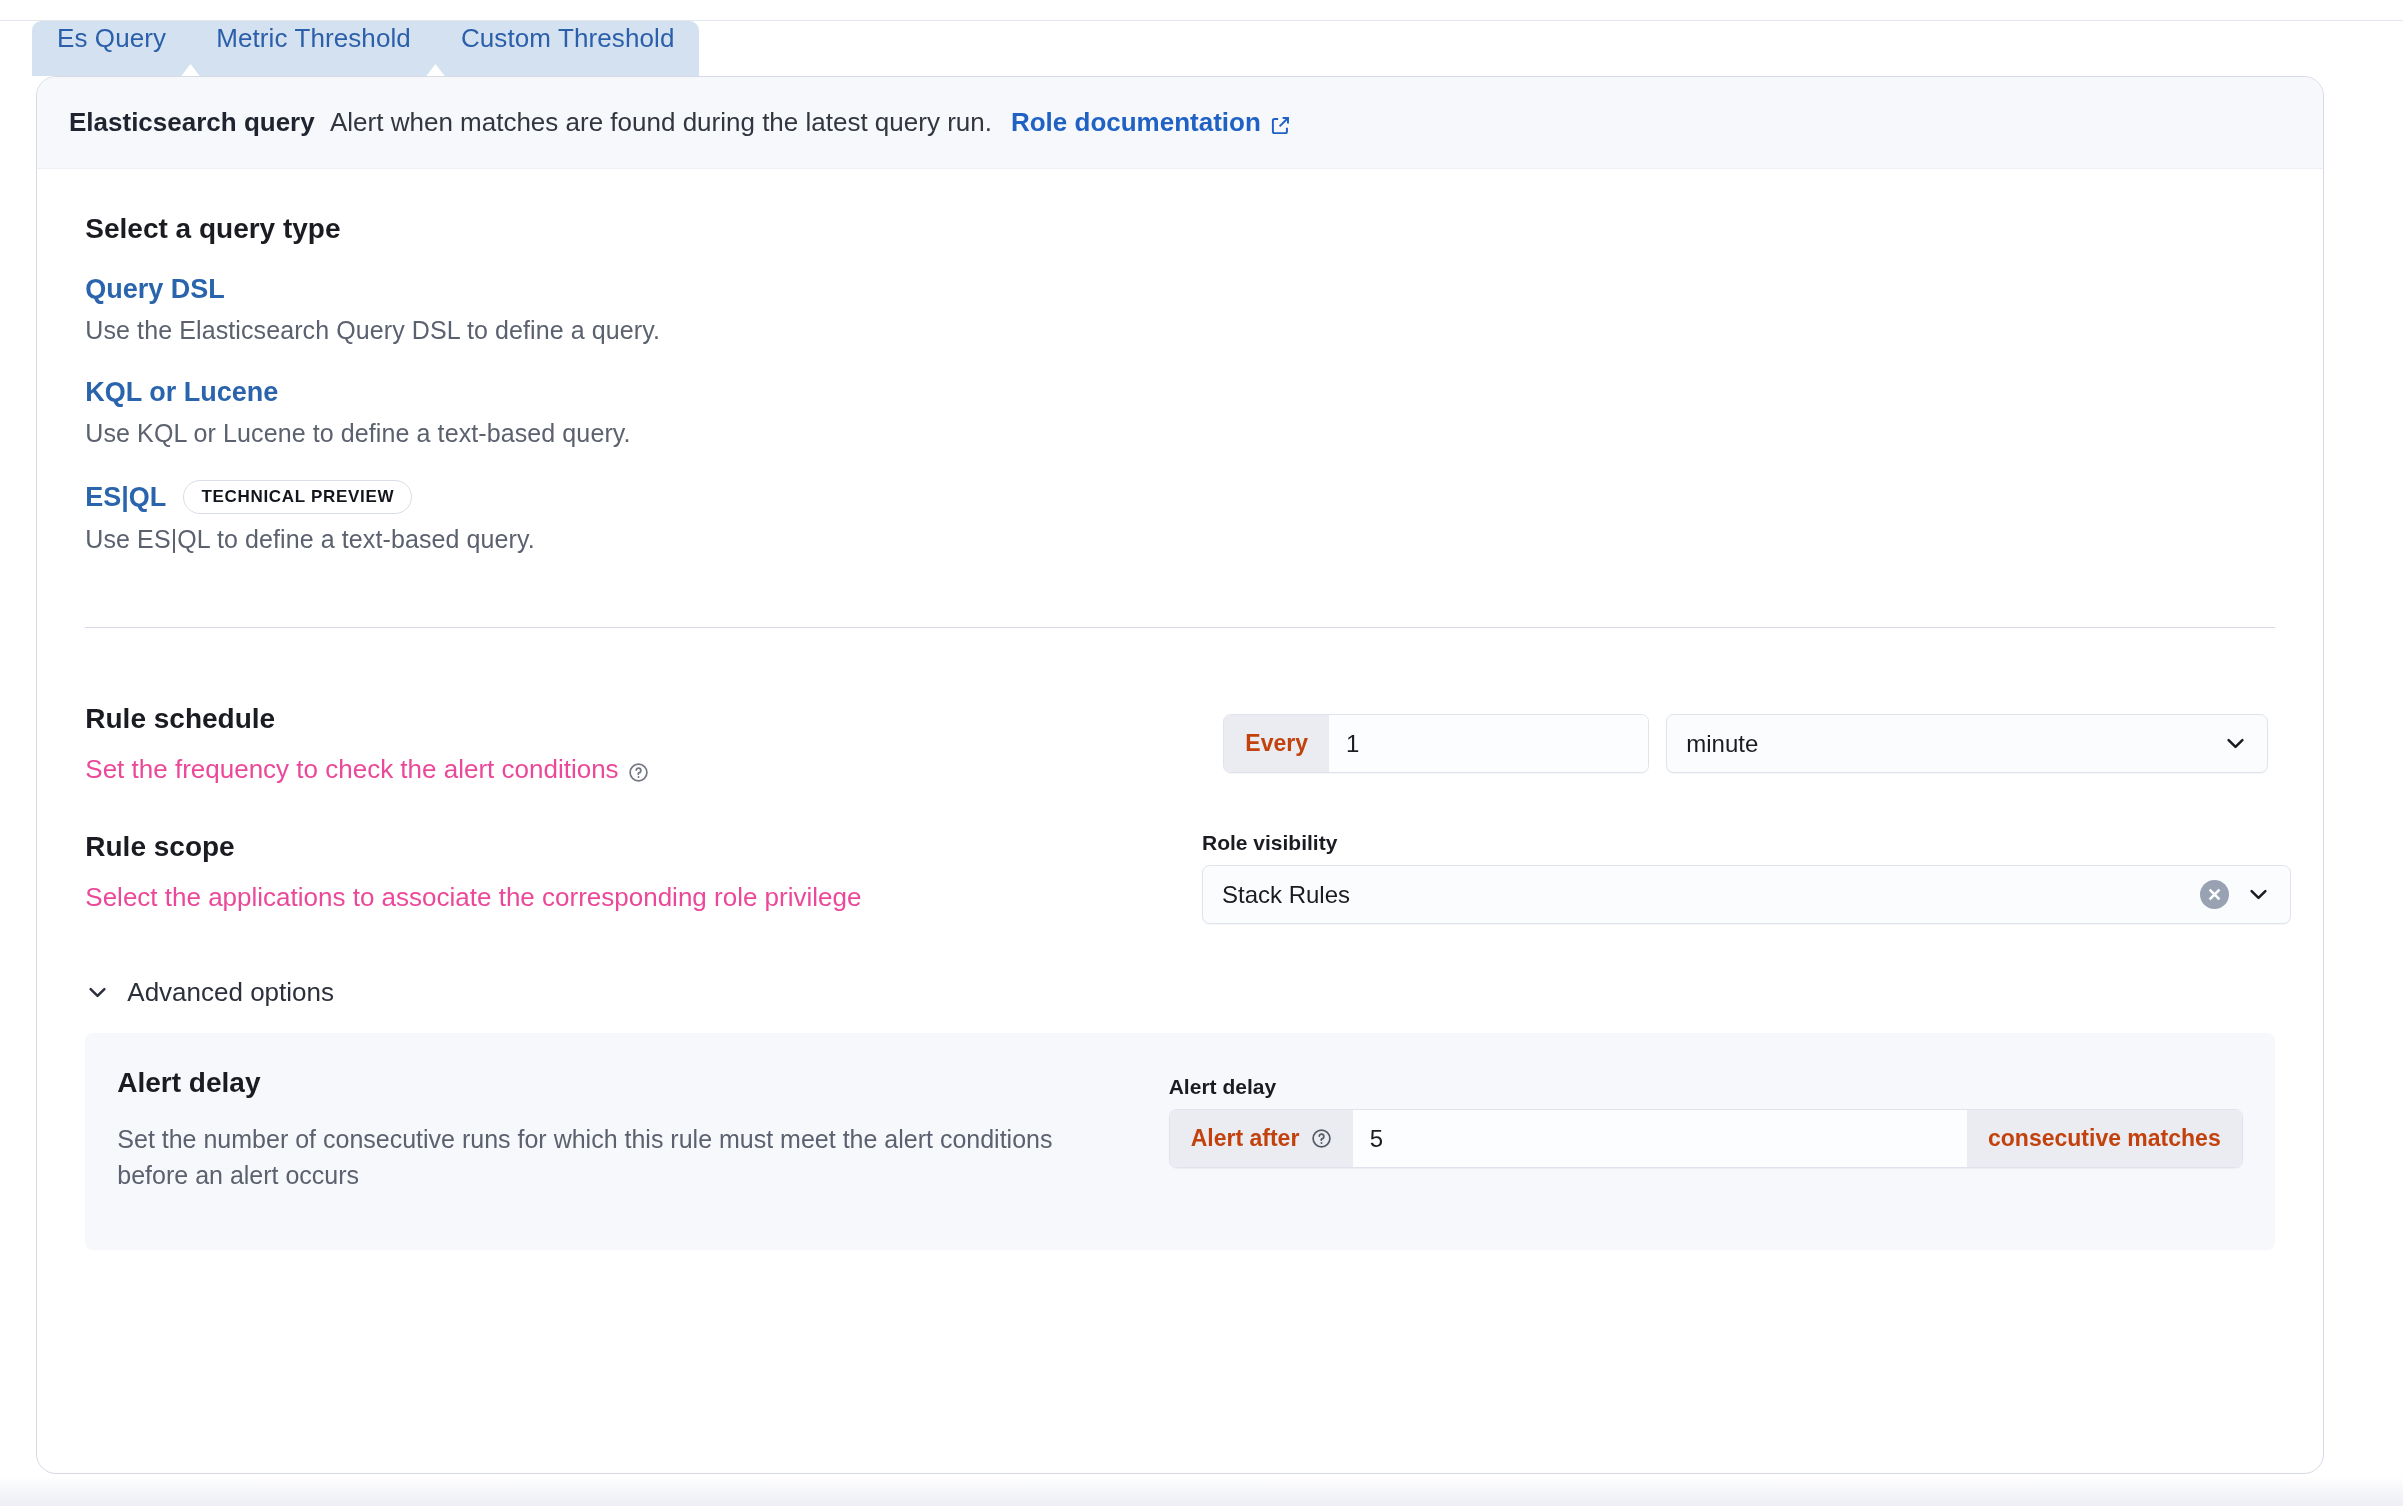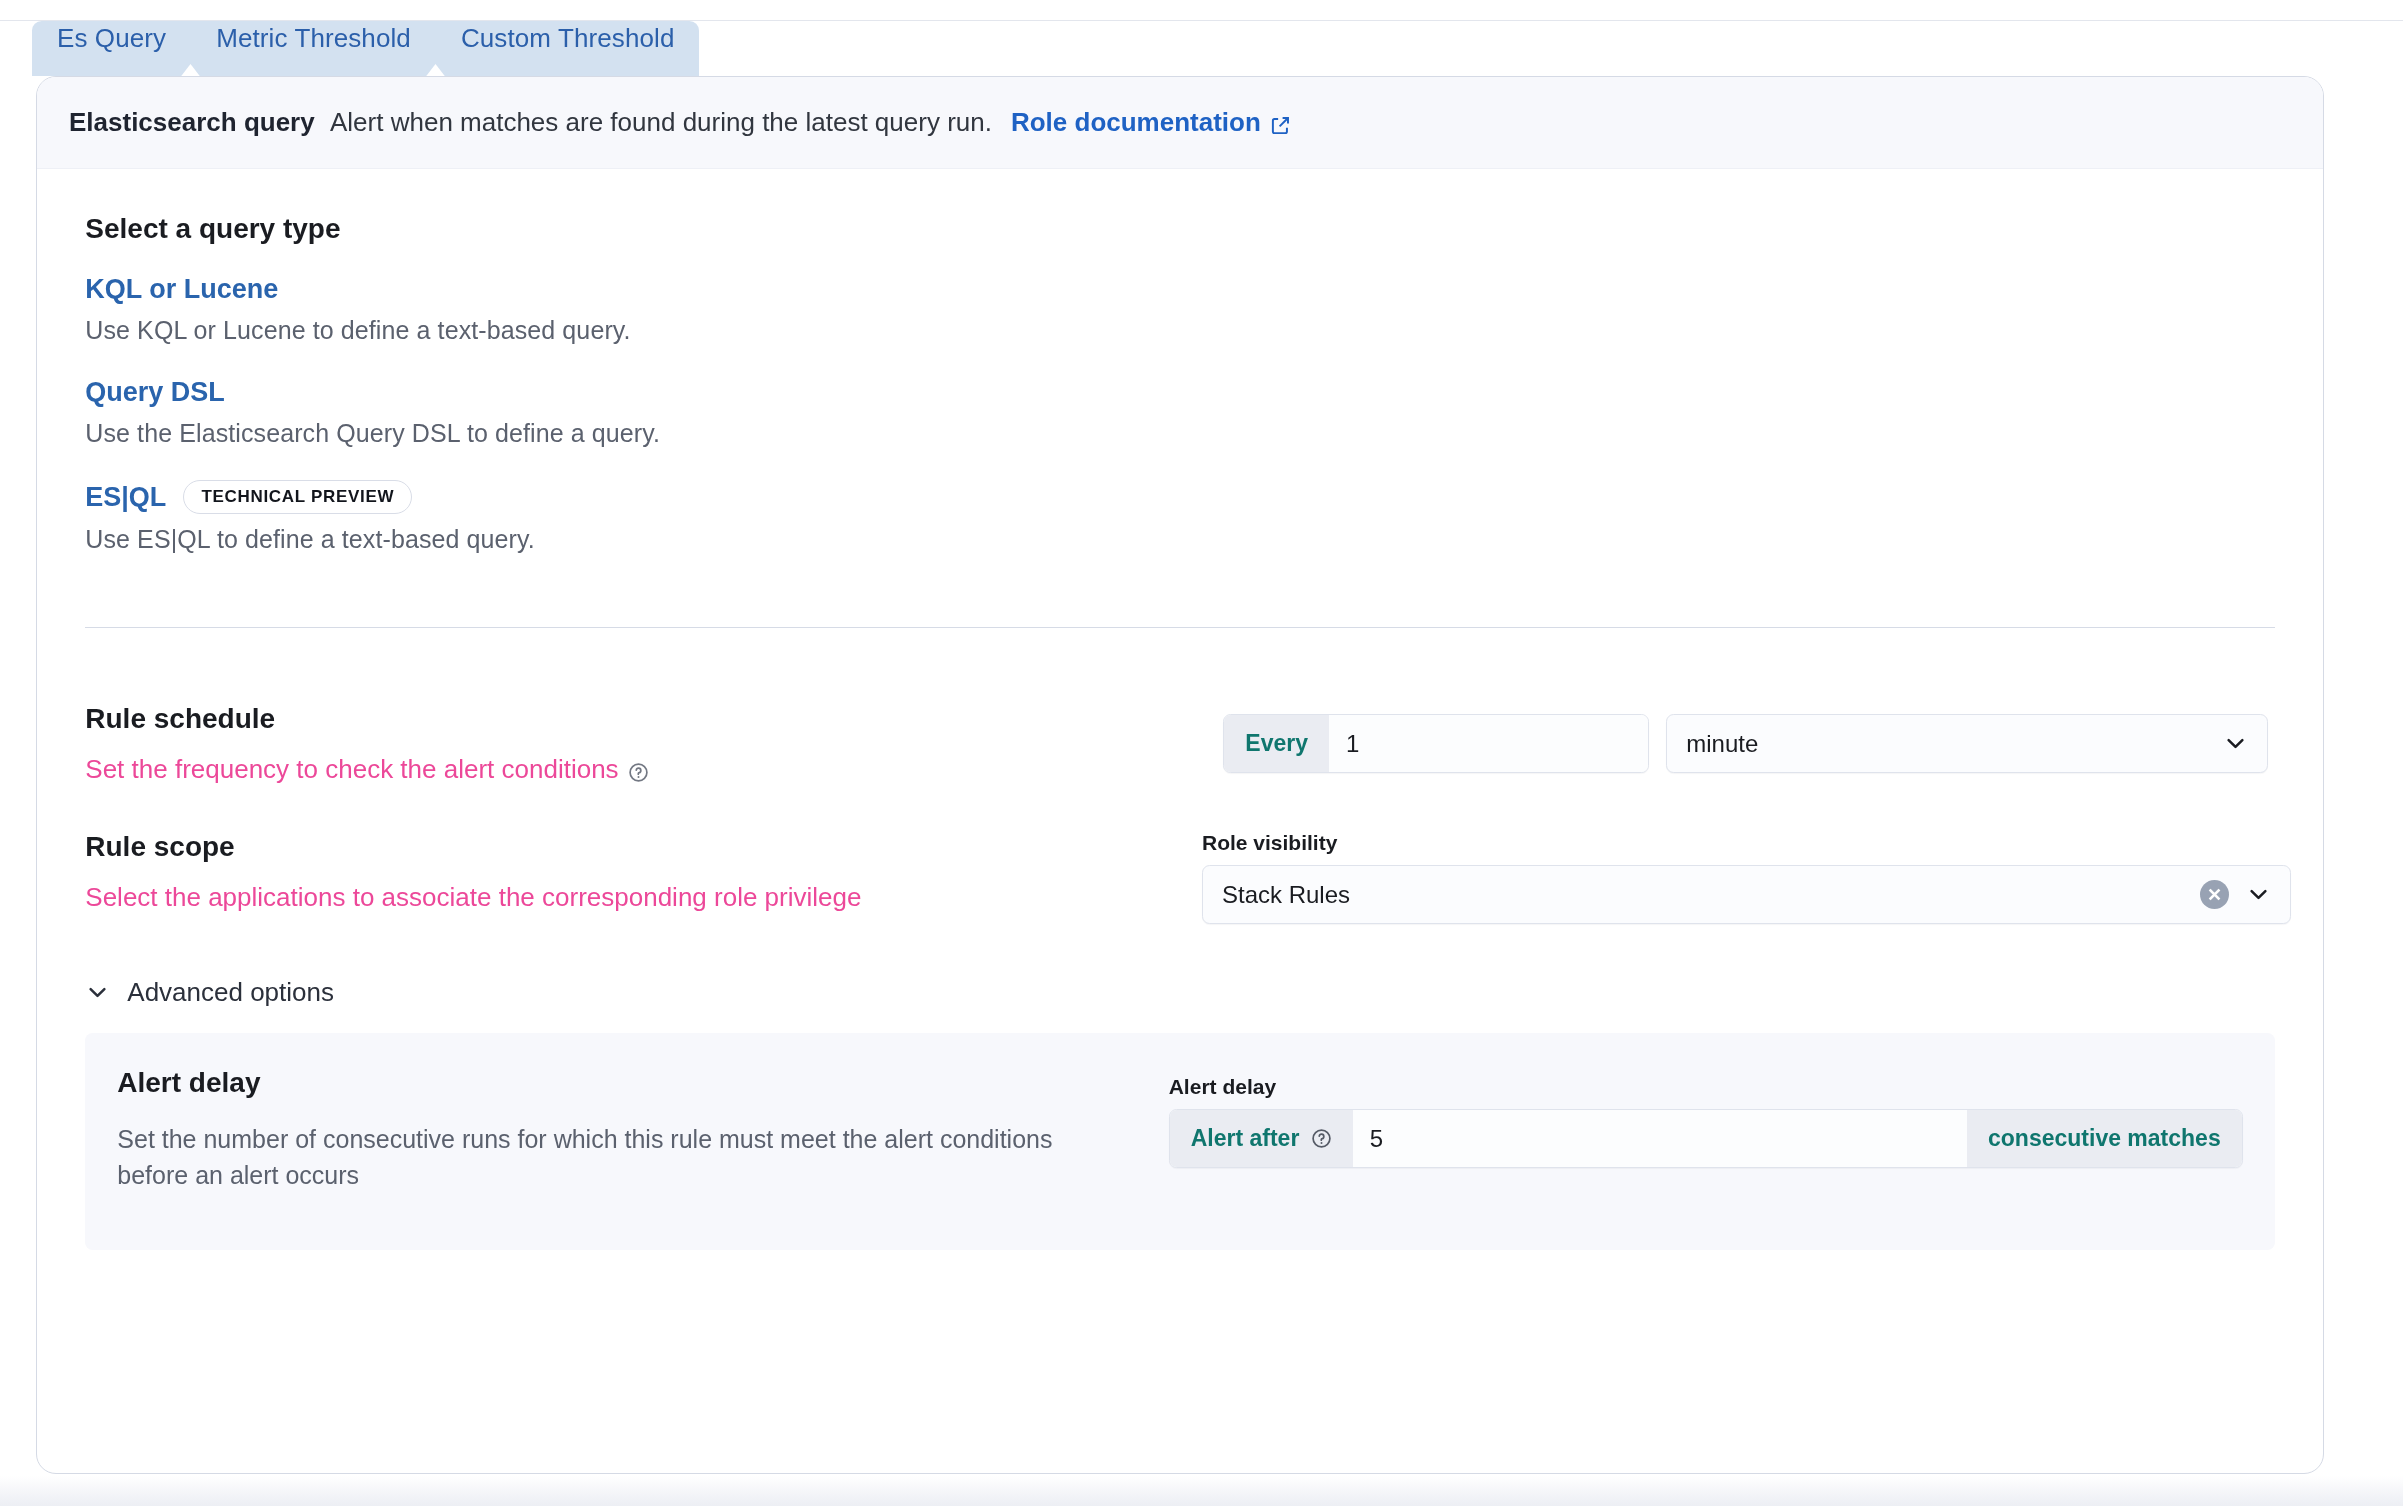--- a/index.html
+++ b/index.html
@@ -214,21 +214,21 @@
     box-shadow: 0 1px 1px rgba(20,30,60,.04);
   }
   .ig-prepend, .ig-append {
     display: flex;
     align-items: center;
     gap: 11.5px;
     padding: 0 21px;
     background: #eaecf2;
     font-size: 23px;
     font-weight: 700;
-    color: #0f766e;
+    color: #c2410c;
     white-space: nowrap;
   }
   .ig-input {
     flex: 1;
     border: none;
     outline: none;
     background: #fcfdfe;
     font-family: "Liberation Sans", sans-serif;
     font-size: 24px;
     color: #1a1c21;
@@ -353,30 +353,30 @@
     </div>
 
     <div class="content">
 
       <div class="section-title">Select a query type</div>
 
       <div class="qtype">
 
         <div class="qtype-item">
           <div class="qtype-head">
-            <span class="qtype-link">KQL or Lucene</span>
-          </div>
-          <div class="qtype-desc">Use KQL or Lucene to define a text-based query.</div>
+            <span class="qtype-link">Query DSL</span>
+          </div>
+          <div class="qtype-desc">Use the Elasticsearch Query DSL to define a query.</div>
         </div>
 
         <div class="qtype-item">
           <div class="qtype-head">
-            <span class="qtype-link">Query DSL</span>
-          </div>
-          <div class="qtype-desc">Use the Elasticsearch Query DSL to define a query.</div>
+            <span class="qtype-link">KQL or Lucene</span>
+          </div>
+          <div class="qtype-desc">Use KQL or Lucene to define a text-based query.</div>
         </div>
 
         <div class="qtype-item">
           <div class="qtype-head">
             <span class="qtype-link">ES|QL</span>
             <span class="badge">TECHNICAL PREVIEW</span>
           </div>
           <div class="qtype-desc">Use ES|QL to define a text-based query.</div>
         </div>
 

